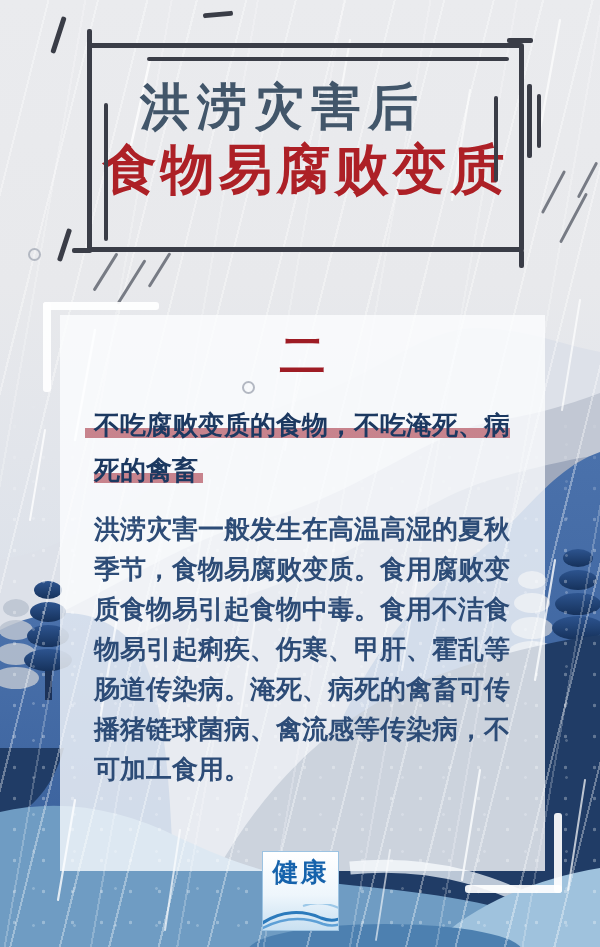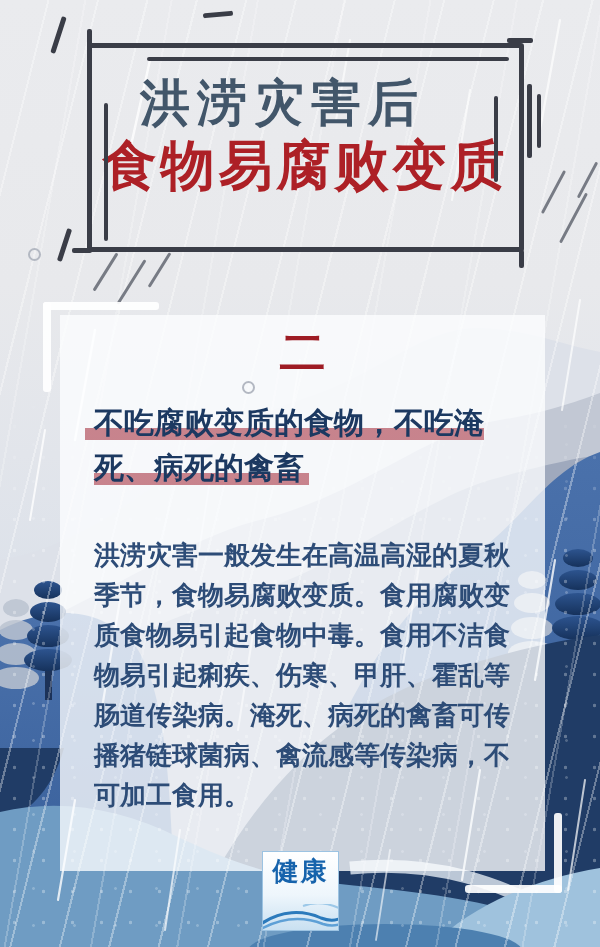--- a/index.html
+++ b/index.html
@@ -1,18 +1,18 @@
 <!DOCTYPE html>
 <html><head>
 <meta charset="utf-8">
 <style>
   html,body{margin:0;padding:0;background:#555;}
   #poster{
     position:relative;width:600px;height:947px;overflow:hidden;
-    font-family:Liberation Mono, monospace;
+    font-family:Liberation Serif, serif;
     background:linear-gradient(180deg,#eaebee 0%,#e8e9ec 30%,#e2e5eb 48%,#dde2ea 60%);
   }
   
   .rain{
     position:absolute;inset:0;pointer-events:none;z-index:3;
     background:
       repeating-linear-gradient(104deg, rgba(255,255,255,0) 0 46px, rgba(255,255,255,.34) 46px 48px),
       repeating-linear-gradient(100deg, rgba(255,255,255,0) 0 83px, rgba(255,255,255,.22) 83px 85px);
   }
   .speckles{
@@ -49,29 +49,29 @@
   
   .card{
     position:absolute;left:60px;top:315px;width:485px;height:556px;z-index:6;
     background:rgba(253,254,255,.78);
     box-sizing:border-box;padding:16px 34px 0 34px;overflow:hidden;
   }
   .section-number{
     text-align:center;font-size:46px;line-height:50px;font-weight:900;color:#9e1c24;
   }
   .section-heading{
-    margin-top:22px;font-size:30px;line-height:45px;font-weight:700;color:#1c3961;
+    margin-top:22px;font-size:26px;line-height:45px;font-weight:700;color:#1c3961;
     letter-spacing:0;word-break:break-all;
   }
   .section-heading .hl{
     background:linear-gradient(180deg, rgba(0,0,0,0) 60%, rgba(197,125,135,.95) 60%, rgba(197,125,135,.95) 94%, rgba(0,0,0,0) 94%);
     padding:0 5px 0 9px;margin-left:-9px;
   }
   .section-body{
-    margin-top:44px;font-size:26px;line-height:40px;font-weight:700;color:#2d4c77;
+    margin-top:17px;font-size:26px;line-height:40px;font-weight:700;color:#2d4c77;
     word-break:break-all;
   }
   
   .bracket{position:absolute;z-index:7;pointer-events:none;}
   .bracket span{position:absolute;background:rgba(255,255,255,.92);border-radius:3px;display:block;}
   
   .logo{
     position:absolute;left:262px;top:851px;width:77px;height:80px;z-index:8;
     background:linear-gradient(180deg,#ffffff 0%,#eef6fc 55%,#c9e0f1 100%);
     border:1px solid #9cc3e2;box-sizing:border-box;overflow:hidden;text-align:center;

